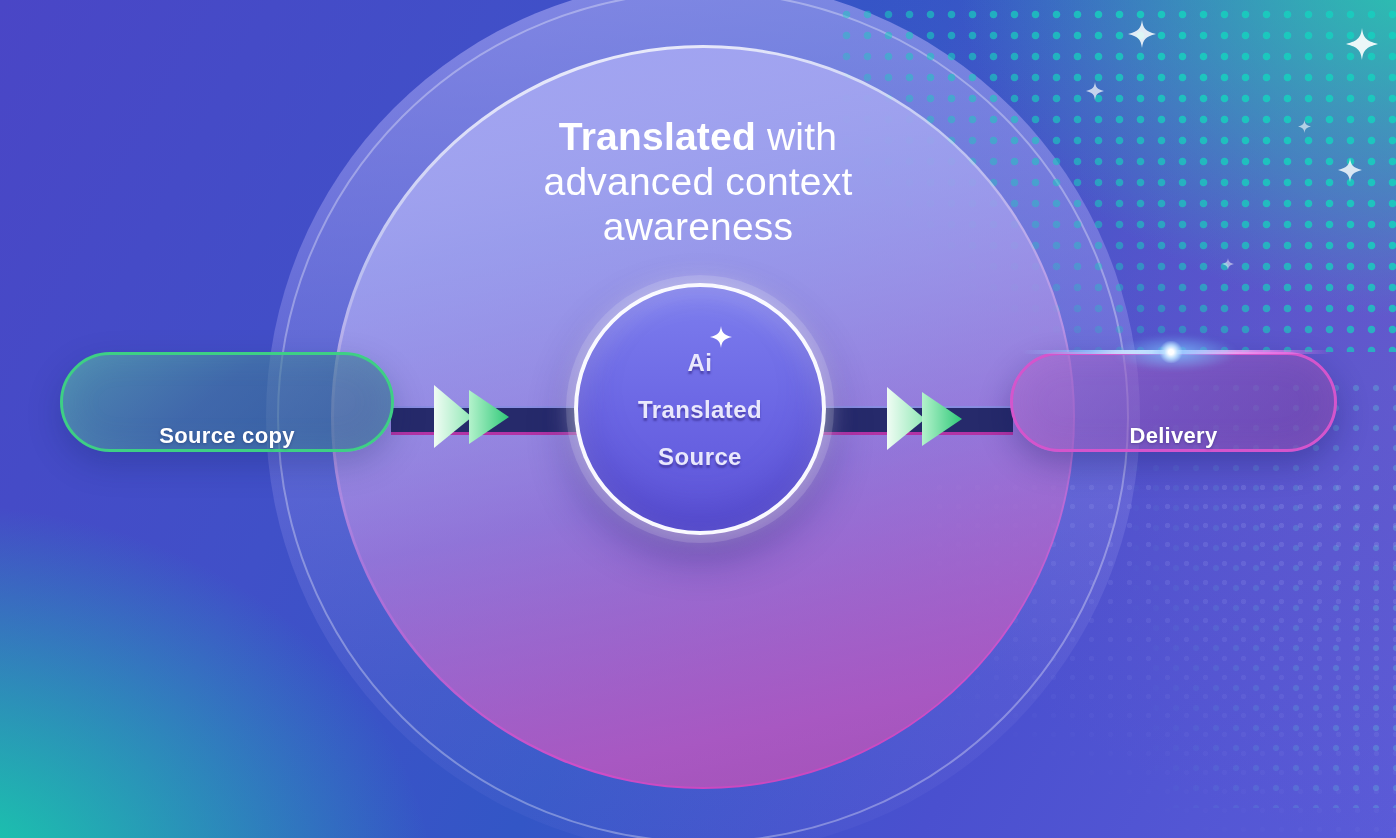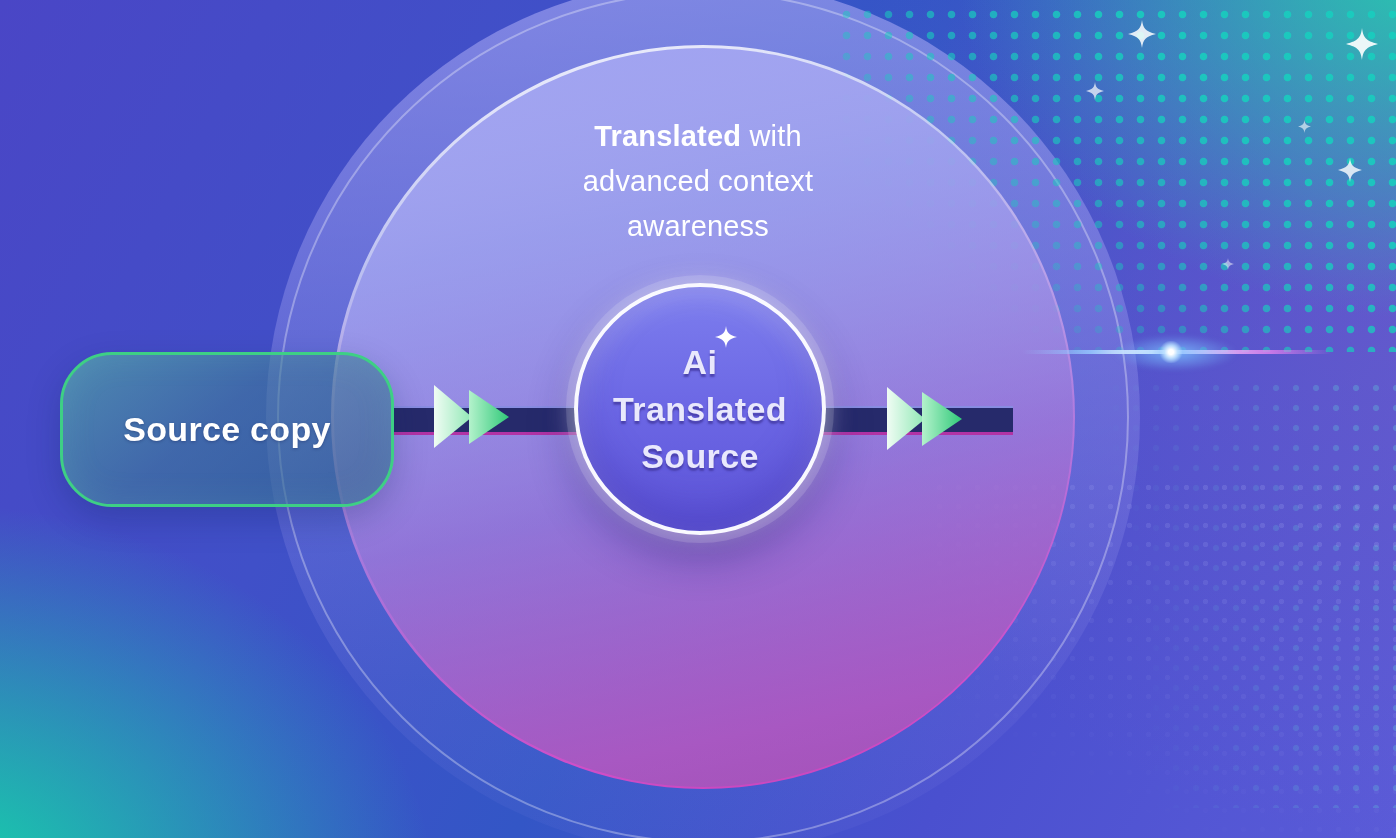--- a/index.html
+++ b/index.html
@@ -66,31 +66,31 @@
   .band {
     position:absolute; left:391px; top:406px; width:622px; height:29px; z-index:4;
     background:#262a6b;
     border-top:2.5px solid rgba(148,151,238,.9);
     border-bottom:3px solid #b233a5;
   }
 
   
   .annotation {
     position:absolute; z-index:5; color:#ffffff; text-align:center;
-    font-size:29px; line-height:45px; font-weight:400; letter-spacing:.2px;
+    font-size:39px; line-height:45px; font-weight:400; letter-spacing:.2px;
   }
   .annotation b { font-weight:700; }
   .annotation.top { left:533px; top:114px; width:330px; }
   .annotation.bottom { left:500px; top:598px; width:400px; }
 
   
   .node {
-    position:absolute; top:352px; height:155px; border-radius:52px; z-index:6;
-    display:flex; align-items:center; justify-content:center;
-    color:#fff; font-weight:700; font-size:34px; letter-spacing:.3px;
+    position:absolute; top:352px; height:100px; border-radius:52px; z-index:6;
+    display:flex; align-items:flex-end; justify-content:center;
+    color:#fff; font-weight:700; font-size:22px; letter-spacing:.3px;
     text-shadow:0 1px 3px rgba(20,30,80,.35);
   }
   .node.source {
     left:60px; width:334px;
     border:3px solid #3ecf85;
     background: linear-gradient(140deg, rgba(84,176,164,.62) 0%, rgba(62,122,150,.58) 45%, rgba(47,96,144,.68) 100%);
     box-shadow: 0 12px 32px rgba(15,30,90,.25), inset 0 0 34px rgba(120,220,200,.14);
   }
   .node.delivery {
     left:1010px; width:327px;
@@ -125,21 +125,21 @@
     border-radius:50%; z-index:7;
     border:4px solid rgba(255,255,255,.96);
     background: linear-gradient(180deg, #7d7eee 0%, #6b66e4 52%, #5d54d8 100%);
     box-shadow:
       0 0 0 8px rgba(255,255,255,.14),
       0 0 28px rgba(255,255,255,.45),
       0 18px 45px rgba(25,20,110,.45),
       inset 0 -20px 38px rgba(60,45,170,.35),
       inset 0 10px 26px rgba(255,255,255,.22);
     display:flex; flex-direction:column; align-items:center; justify-content:center;
-    color:#e9e8fc; font-weight:700; font-size:34px; line-height:47px; letter-spacing:.4px;
+    color:#e9e8fc; font-weight:700; font-size:24px; line-height:47px; letter-spacing:.4px;
     text-align:center;
     text-shadow: 0 2.5px 2px rgba(66,56,160,.8);
   }
   .ai-line { position:relative; display:inline-block; }
   .ai-line .badge-sparkle { position:absolute; top:-13px; right:-20px; }
 </style>
 </head>
 <body>
 
 <svg width="0" height="0" style="position:absolute">
@@ -211,20 +211,23 @@
     </span>
     <span>Translated</span>
     <span>Source</span>
   </div>
 
   <svg class="arrows a2" width="80" height="66" viewBox="0 0 80 66">
     <polygon points="1,1 1,64 39,33" fill="url(#gA)"></polygon>
     <polygon points="36,6 36,60 76,33" fill="url(#gB)"></polygon>
   </svg>
 
+  <div class="node delivery">
+    <span>Delivery</span>
+  </div>
 
   <div class="flare">
     <div class="flare-line"></div>
     <div class="flare-glow"></div>
     <div class="flare-core"></div>
   </div>
 
 </div>
 
 </body></html>

